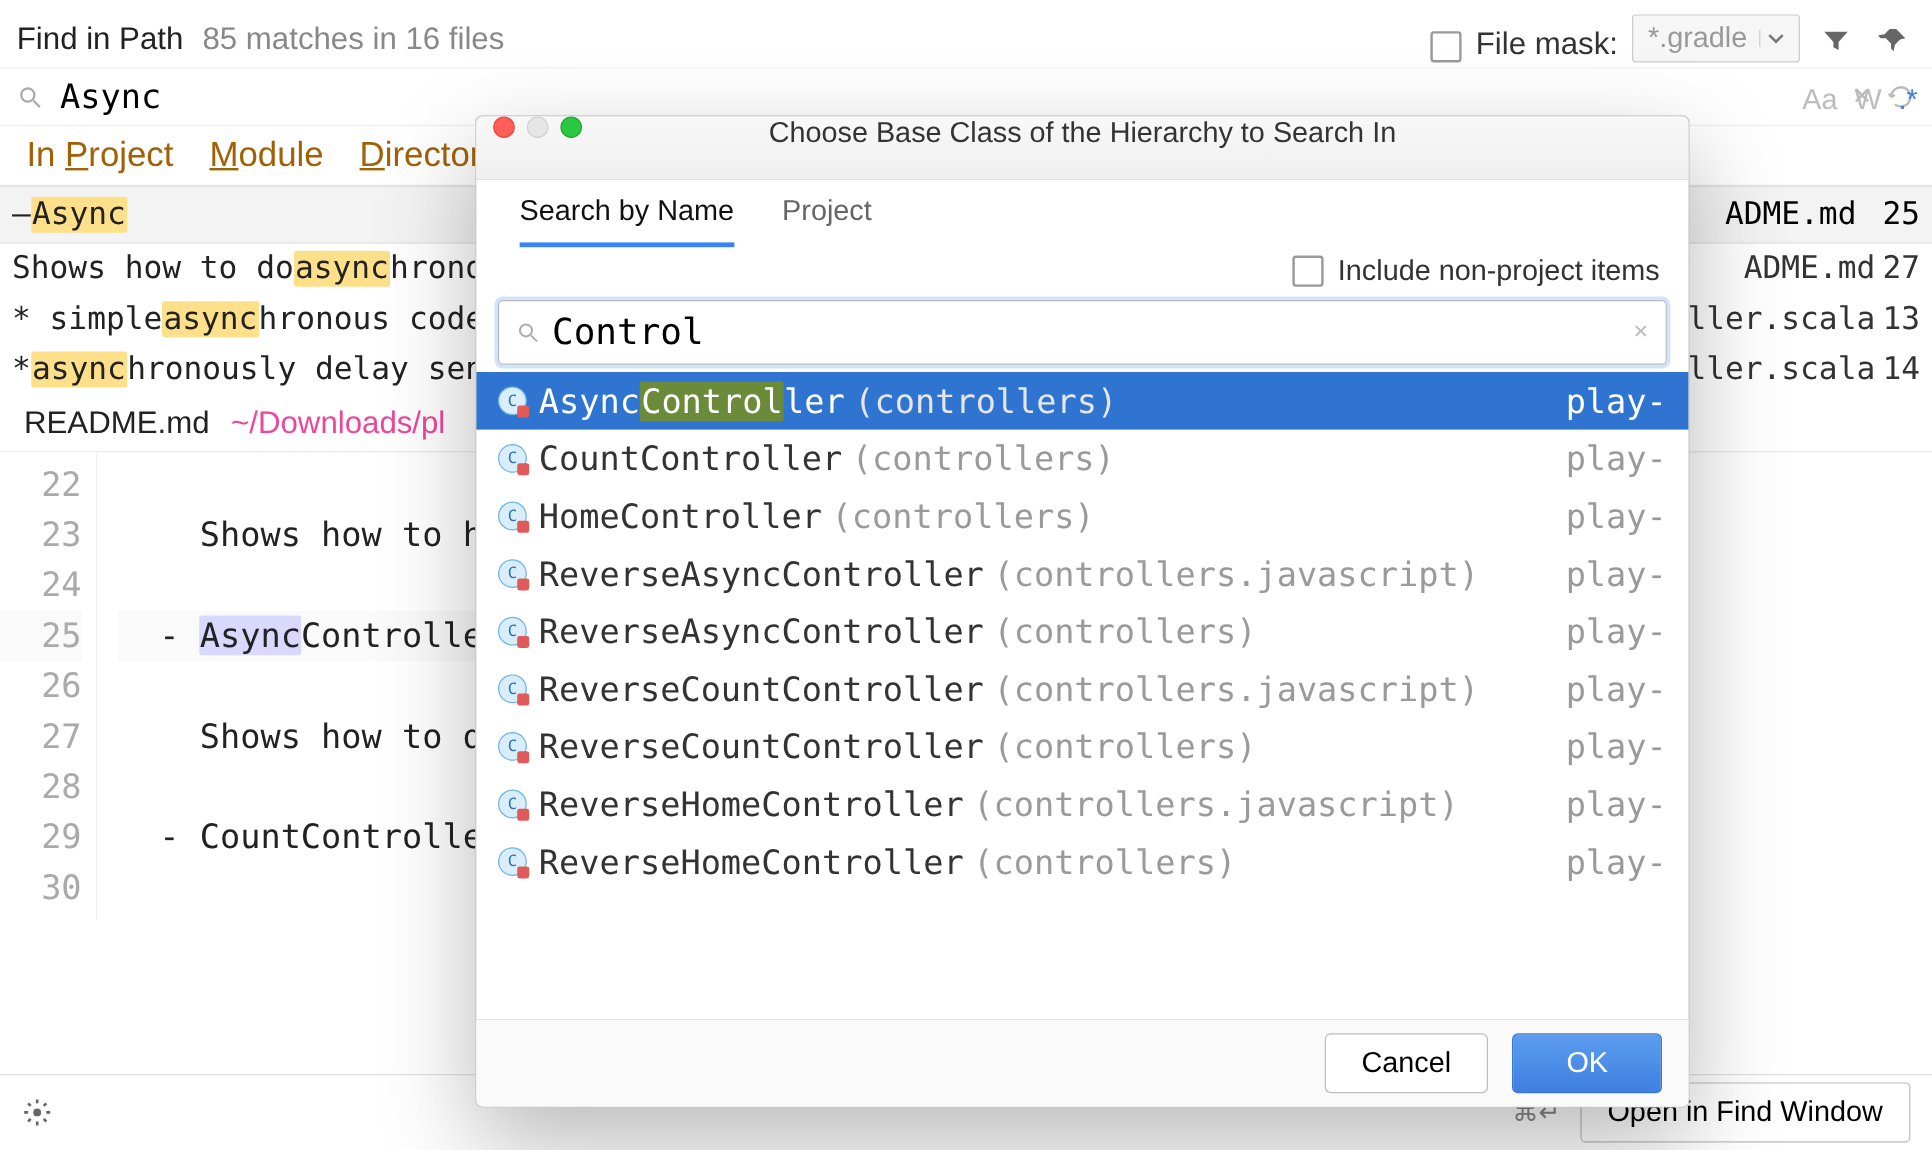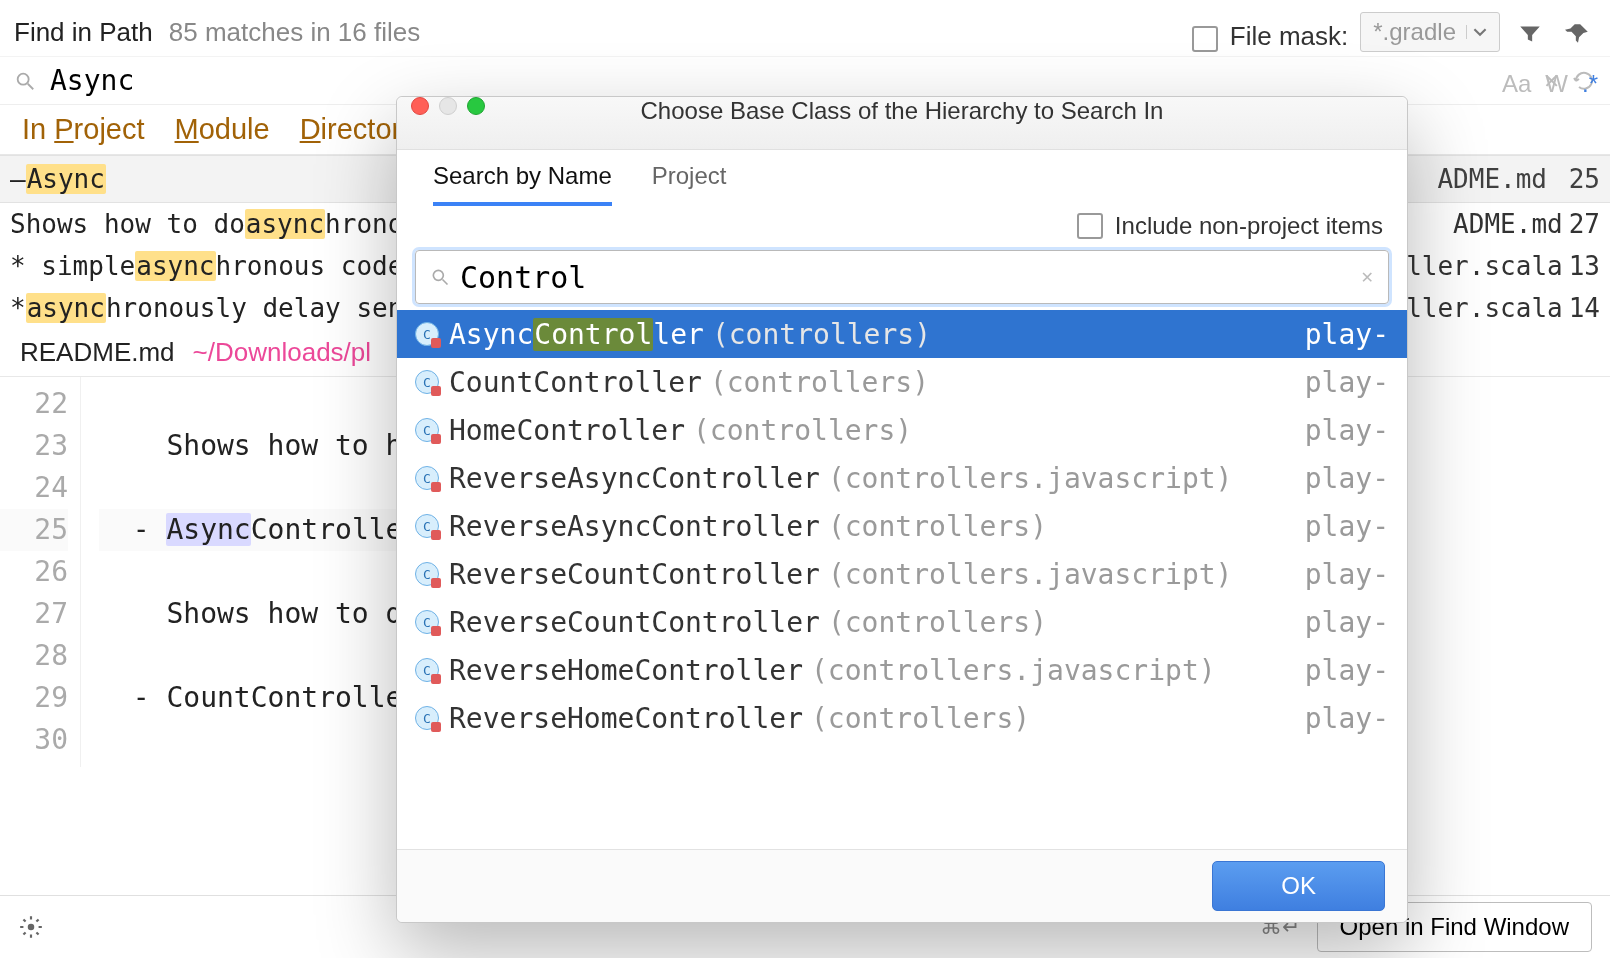--- a/index.html
+++ b/index.html
@@ -18,21 +18,21 @@
 .search-row{display:flex;align-items:center;padding:6px 14px;gap:12px}
 .mag{color:#aaa;font-size:22px}
 .search-input{border:none;outline:none;font-size:28px;flex:1;font-family:"Menlo","Consolas",monospace}
 .clear-x{color:#bbb;font-size:20px}
 
 .scope-row{display:flex;gap:30px;padding:8px 22px;background:#fff;border-top:1px solid #eee;border-bottom:1px solid #e7e7e7}
 .scope-tab{font-size:29px;color:#a16207}
 .scope-tab u{text-decoration:underline}
 
 .file-hdr{display:flex;align-items:center;padding:8px 10px;background:#f3f3f3;border-top:1px solid #e2e2e2;border-bottom:1px solid #e2e2e2;font-size:26px}
-.file-hdr .right{margin-left:auto;color:#404040}
+.file-hdr .right{margin-left:auto;color:#000000}
 .file-hdr .right .ln{margin-left:6px}
 .hl-y{background:#ffe08a;border-radius:2px;padding:0 1px}
 .res-line{display:flex;padding:6px 10px;font-size:26px}
 .res-line .right{margin-left:auto;color:#333;white-space:nowrap}
 
 .file-tab{display:flex;align-items:center;padding:8px 20px;font-size:26px;border-bottom:1px solid #e8e8e8}
 .file-tab .path{color:#ec4899;margin-left:18px}
 
 .code-wrap{display:flex;font-size:28px}
 .gutter{width:68px;text-align:right;color:#aaa;padding:6px 12px 6px 0;background:#fff;border-right:1px solid #f0f0f0}
@@ -68,21 +68,21 @@
 .dlg-row .proj{margin-left:auto;color:#9a9a9a}
 .dlg-row.sel{background:#2f74d0;color:#fff}
 .dlg-row.sel .pkg{color:#e6e6e6}
 .dlg-row.sel .proj{color:#fff}
 .row-icon{width:22px;height:22px;border-radius:50%;background:#d8eefc;border:1px solid #6fb2e6;margin-right:10px;display:inline-flex;align-items:center;justify-content:center;font-size:13px;color:#2a72b5;position:relative}
 .row-icon::after{content:"";position:absolute;right:-3px;bottom:-3px;width:10px;height:10px;background:#e05a5a;border-radius:2px}
 .match-h{background:#c9c36b;border-radius:2px;padding:0 1px}
 .dlg-row.sel .match-h{background:#6b8a3a;color:#fff}
 .dlg-footer{position:absolute;left:0;right:0;bottom:0;height:72px;border-top:1px solid #e2e2e2;display:flex;align-items:center;justify-content:flex-end;gap:20px;padding:0 22px;background:#fafafa;border-bottom-left-radius:6px;border-bottom-right-radius:6px}
 .btn{border:1px solid #bdbdbd;background:#fff;border-radius:5px;padding:10px 30px;font-size:24px}
-.btn.primary{background:linear-gradient(#5b9df0,#3f7fe0);color:#fff;border:1px solid #3a76d4;padding:10px 68px}
+.btn.primary{background:linear-gradient(#5b9df0,#3f7fe0);color:#fff;border:1px solid #3a76d4;padding:10px 44px}
 .side-opts{position:absolute;right:12px;top:70px;display:flex;gap:14px;align-items:center;color:#bcbcbc;font-size:24px}
 .side-opts .active{color:#3f7fe0}
 svg{display:block}
 </style>
 </head>
 <body>
 
 <div class="topbar">
   <span class="title">Find in Path</span>
   <span class="subtitle">85 matches in 16 files</span>
@@ -286,15 +286,16 @@
         <span class="proj">play-</span>
       </div>
       <div class="dlg-row">
         <span class="row-icon">C</span>
         <span>ReverseHomeController</span> 
         <span class="pkg">(controllers)</span>
         <span class="proj">play-</span>
       </div>
     </div>
   <div class="dlg-footer">
+    <button class="btn">Cancel</button>
     <button class="btn primary">OK</button>
   </div>
 </div>
 
 </body></html>

